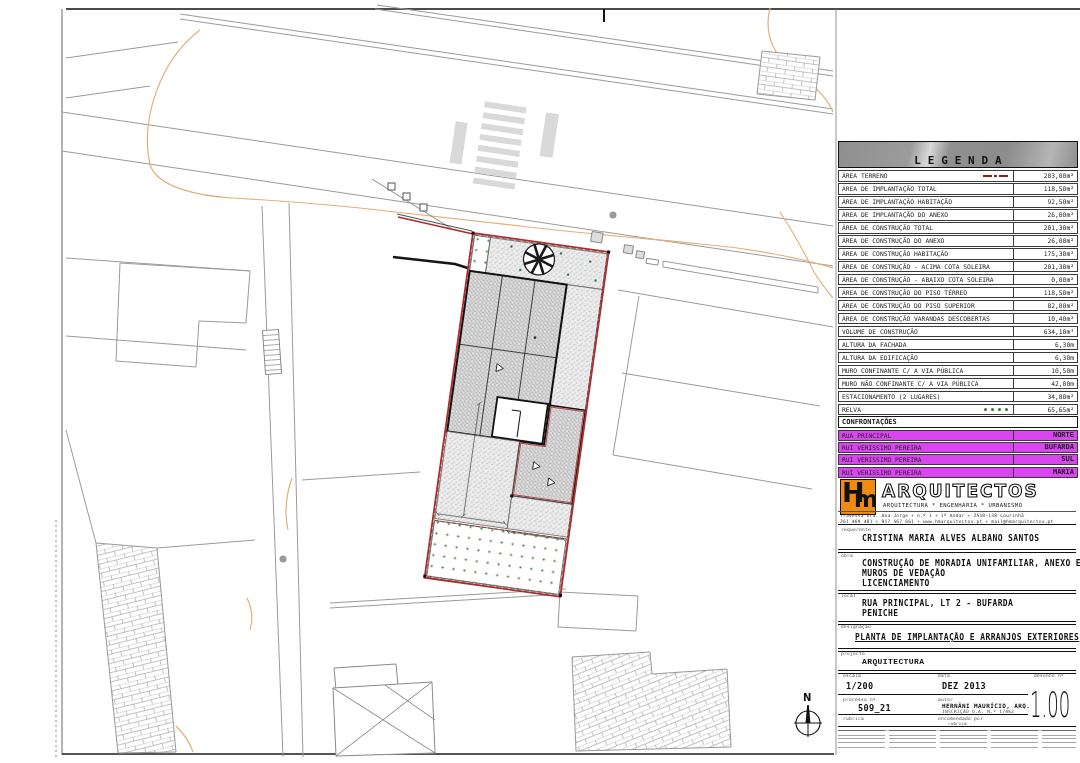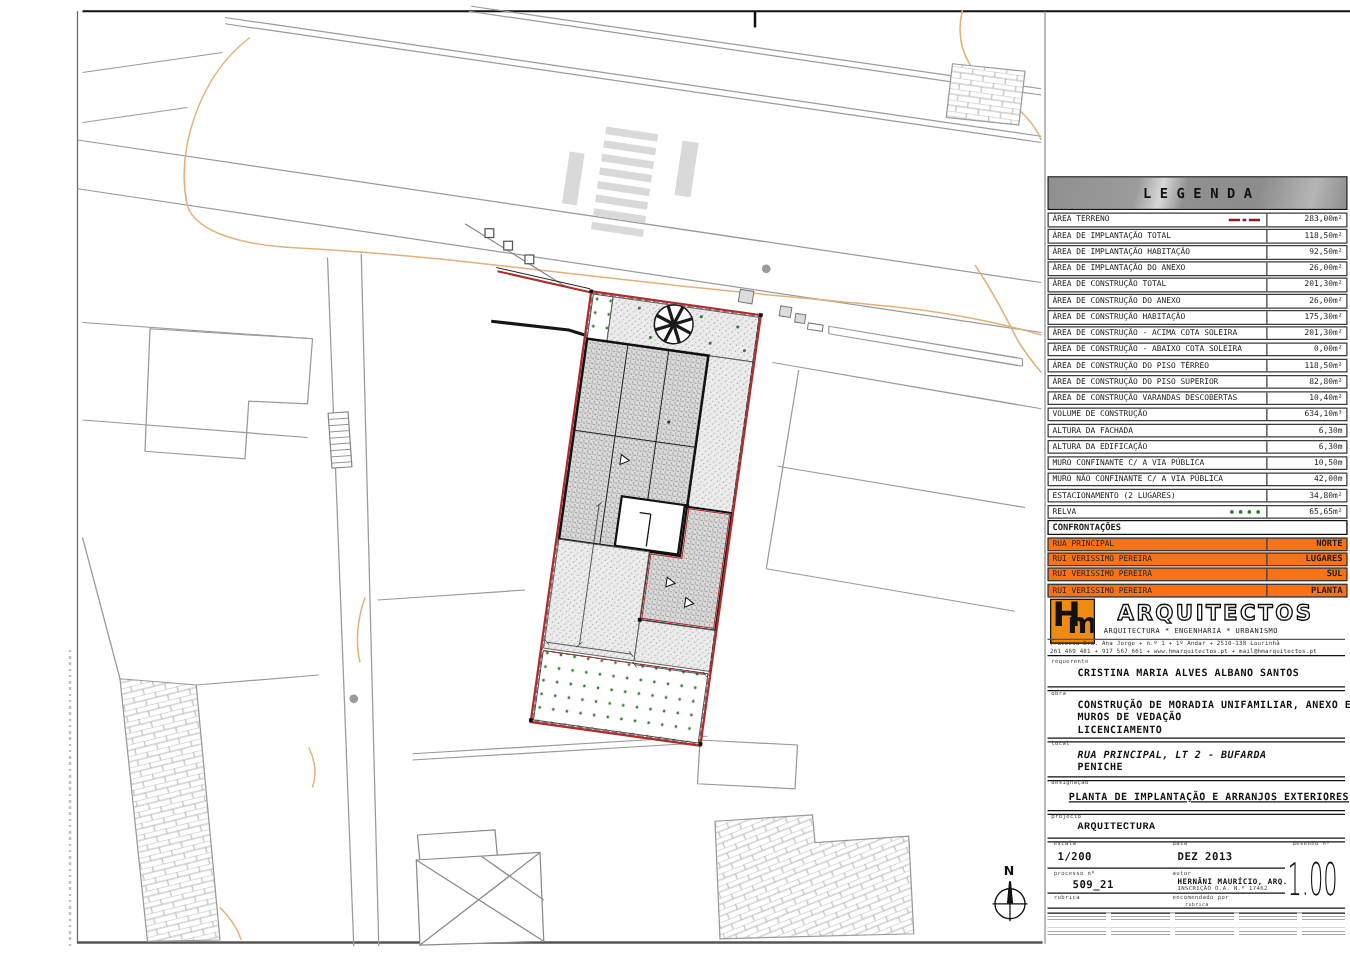--- a/index.html
+++ b/index.html
@@ -4,51 +4,51 @@
 <style>
   html,body{margin:0;padding:0;background:#fff;}
   #sheet{position:relative;width:1080px;height:763px;background:#fff;overflow:hidden;
          font-family:"DejaVu Sans Mono",monospace;color:#1a1a1a;}
   #plan-svg{position:absolute;left:0;top:0;}
   
   #panel{position:absolute;left:838px;top:0;width:240px;height:763px;}
   #legend-header{position:absolute;left:0;top:141px;width:238px;height:25px;
     border:1.5px solid #111;
     background:linear-gradient(104deg,#8f8f8f 0%,#9c9c9c 30%,#d8d8d8 38%,#909090 46%,#8c8c8c 70%,#b5b5b5 88%,#8f8f8f 100%);
-    display:flex;align-items:center;justify-content:center;}
+    display:flex;align-items:flex-end;justify-content:center;}
   #legend-header span{font-size:11px;font-weight:bold;letter-spacing:.62em;padding-left:.62em;color:#111;}
   #legend-rows{position:absolute;left:0;top:170px;width:240px;}
   .lg-row{display:flex;height:9.6px;border:1px solid #3a3a3a;margin-bottom:1.4px;background:#fff;}
   .lg-label{flex:1;font-size:6.3px;line-height:9.6px;padding-left:3px;white-space:nowrap;overflow:hidden;
             display:flex;align-items:center;color:#222;}
   .lg-label .txt{flex:1;}
   .lg-value{width:60px;border-left:1px solid #3a3a3a;font-size:6.3px;line-height:9.6px;
             text-align:right;padding-right:3px;color:#222;}
   .sym{display:inline-flex;align-items:center;margin-right:5px;}
   .sym-terrain i{display:inline-block;width:9px;height:2.2px;background:#8b1d1d;margin-left:2px;}
   .sym-terrain u{display:inline-block;width:3px;height:2.2px;background:#8b1d1d;margin-left:2px;}
   .sym-grass i{display:inline-block;width:3px;height:3px;border-radius:50%;background:#2f7a2b;margin-left:4px;}
   .sym-pave{width:30px;height:7px;border:.5px solid #333;
     background:repeating-linear-gradient(45deg,#333 0 .8px,transparent .8px 3px),
                repeating-linear-gradient(-45deg,#333 0 .8px,transparent .8px 3px);}
   
   #conf-table{position:absolute;left:0;top:416px;width:240px;}
   .cf-head{height:10px;border:1.5px solid #111;font-size:7px;font-weight:bold;line-height:10px;
            padding-left:3px;margin-bottom:1.5px;background:#fff;}
-  .cf-row{display:flex;height:9.2px;border:1px solid #3a3a3a;margin-bottom:1.2px;background:#f97316;}
+  .cf-row{display:flex;height:9.2px;border:1px solid #3a3a3a;margin-bottom:1.2px;background:#d946ef;}
   .cf-name{flex:1;font-size:6.3px;line-height:9.2px;padding-left:3px;color:#222;}
   .cf-side{width:60px;border-left:1px solid #3a3a3a;font-size:7px;font-weight:bold;line-height:9.2px;
            text-align:right;padding-right:3px;}
   
   #logo-box{position:absolute;left:2px;top:479px;width:34px;height:34px;background:#ef8b10;overflow:hidden;border:1px solid #111;}
   #logo-box .lh{position:absolute;left:1px;top:-3px;font-size:27px;font-weight:900;font-family:"DejaVu Sans",sans-serif;color:#111;}
   #logo-box .lm{position:absolute;left:13px;top:6px;font-size:23px;font-weight:900;font-family:"DejaVu Sans",sans-serif;color:#111;}
   #firm-name{position:absolute;left:44px;top:481px;font-family:"DejaVu Sans",sans-serif;
     font-size:17px;font-weight:bold;letter-spacing:2px;color:#fff;
-    -webkit-text-stroke:1.1px #111;text-shadow:0 0 0 #111;margin-left:12px;}
+    -webkit-text-stroke:1.1px #111;text-shadow:0 0 0 #111;}
   #firm-tag{position:absolute;left:45px;top:502px;font-size:5.6px;letter-spacing:.4px;color:#222;}
   #firm-rule{position:absolute;left:0;top:511px;width:238px;border-top:.8px solid #555;}
   .addr{position:absolute;left:2px;width:236px;font-size:4.6px;color:#333;letter-spacing:.2px;white-space:nowrap;}
   #addr-rule{position:absolute;left:0;top:524px;width:238px;border-top:1.3px solid #111;}
   .lbl{position:absolute;font-size:4.5px;color:#444;letter-spacing:.3px;}
   .bold-line{position:absolute;font-size:8px;font-weight:bold;letter-spacing:.4px;color:#111;white-space:nowrap;}
   .rule2{position:absolute;left:0;width:238px;height:2.2px;border-top:1px solid #111;border-bottom:1px solid #111;}
   .rule1{position:absolute;left:0;height:0;border-top:1px solid #111;}
   .rule-thick{position:absolute;left:0;width:238px;height:2.6px;border-top:1.4px solid #111;border-bottom:.8px solid #111;}
   #big-num{position:absolute;left:1030px;top:684px;font-size:36px;font-weight:200;color:#111;
@@ -442,29 +442,29 @@
 
     <div id="conf-table">
       <div class="cf-head">CONFRONTAÇÕES</div>
       <div id="conf-rows">
           <div class="cf-row">
             <div class="cf-name">RUA PRINCIPAL</div>
             <div class="cf-side">NORTE</div>
           </div>
           <div class="cf-row">
             <div class="cf-name">RUI VERISSIMO PEREIRA</div>
-            <div class="cf-side">LUGARES</div>
+            <div class="cf-side">BUFARDA</div>
           </div>
           <div class="cf-row">
             <div class="cf-name">RUI VERISSIMO PEREIRA</div>
             <div class="cf-side">SUL</div>
           </div>
           <div class="cf-row">
             <div class="cf-name">RUI VERISSIMO PEREIRA</div>
-            <div class="cf-side">PLANTA</div>
+            <div class="cf-side">MARIA</div>
           </div>
         </div>
     </div>
 
     <div id="logo-box">
       <span class="lh">H</span>
       <span class="lm">m</span>
     </div>
     <div id="firm-name">ARQUITECTOS</div>
     <div id="firm-tag">ARQUITECTURA * ENGENHARIA * URBANISMO</div>
@@ -477,21 +477,21 @@
     <div class="bold-line" style="left:24px;top:534px;">CRISTINA MARIA ALVES ALBANO SANTOS</div>
     <div class="rule2" style="top:549px;"></div>
 
     <div class="lbl" style="left:3px;top:553px;">obra</div>
     <div class="bold-line" style="left:24px;top:559px;">CONSTRUÇÃO DE MORADIA UNIFAMILIAR, ANEXO E</div>
     <div class="bold-line" style="left:24px;top:569px;">MUROS DE VEDAÇÃO</div>
     <div class="bold-line" style="left:24px;top:579px;">LICENCIAMENTO</div>
     <div class="rule2" style="top:590px;"></div>
 
     <div class="lbl" style="left:3px;top:593px;">local</div>
-    <div class="bold-line" style="left:24px;top:599px;font-style:italic;">RUA PRINCIPAL, LT 2 - BUFARDA</div>
+    <div class="bold-line" style="left:24px;top:599px;">RUA PRINCIPAL, LT 2 - BUFARDA</div>
     <div class="bold-line" style="left:24px;top:609px;">PENICHE</div>
     <div class="rule2" style="top:621px;"></div>
 
     <div class="lbl" style="left:3px;top:624px;">designação</div>
     <div class="bold-line" style="left:17px;top:633px;text-decoration:underline;">PLANTA DE IMPLANTAÇÃO E ARRANJOS EXTERIORES</div>
     <div class="rule2" style="top:648px;"></div>
 
     <div class="lbl" style="left:3px;top:651px;">projecto</div>
     <div class="bold-line" style="left:24px;top:657px;font-family:Liberation Mono, monospace;">ARQUITECTURA</div>
     <div class="rule2" style="top:670px;"></div>

